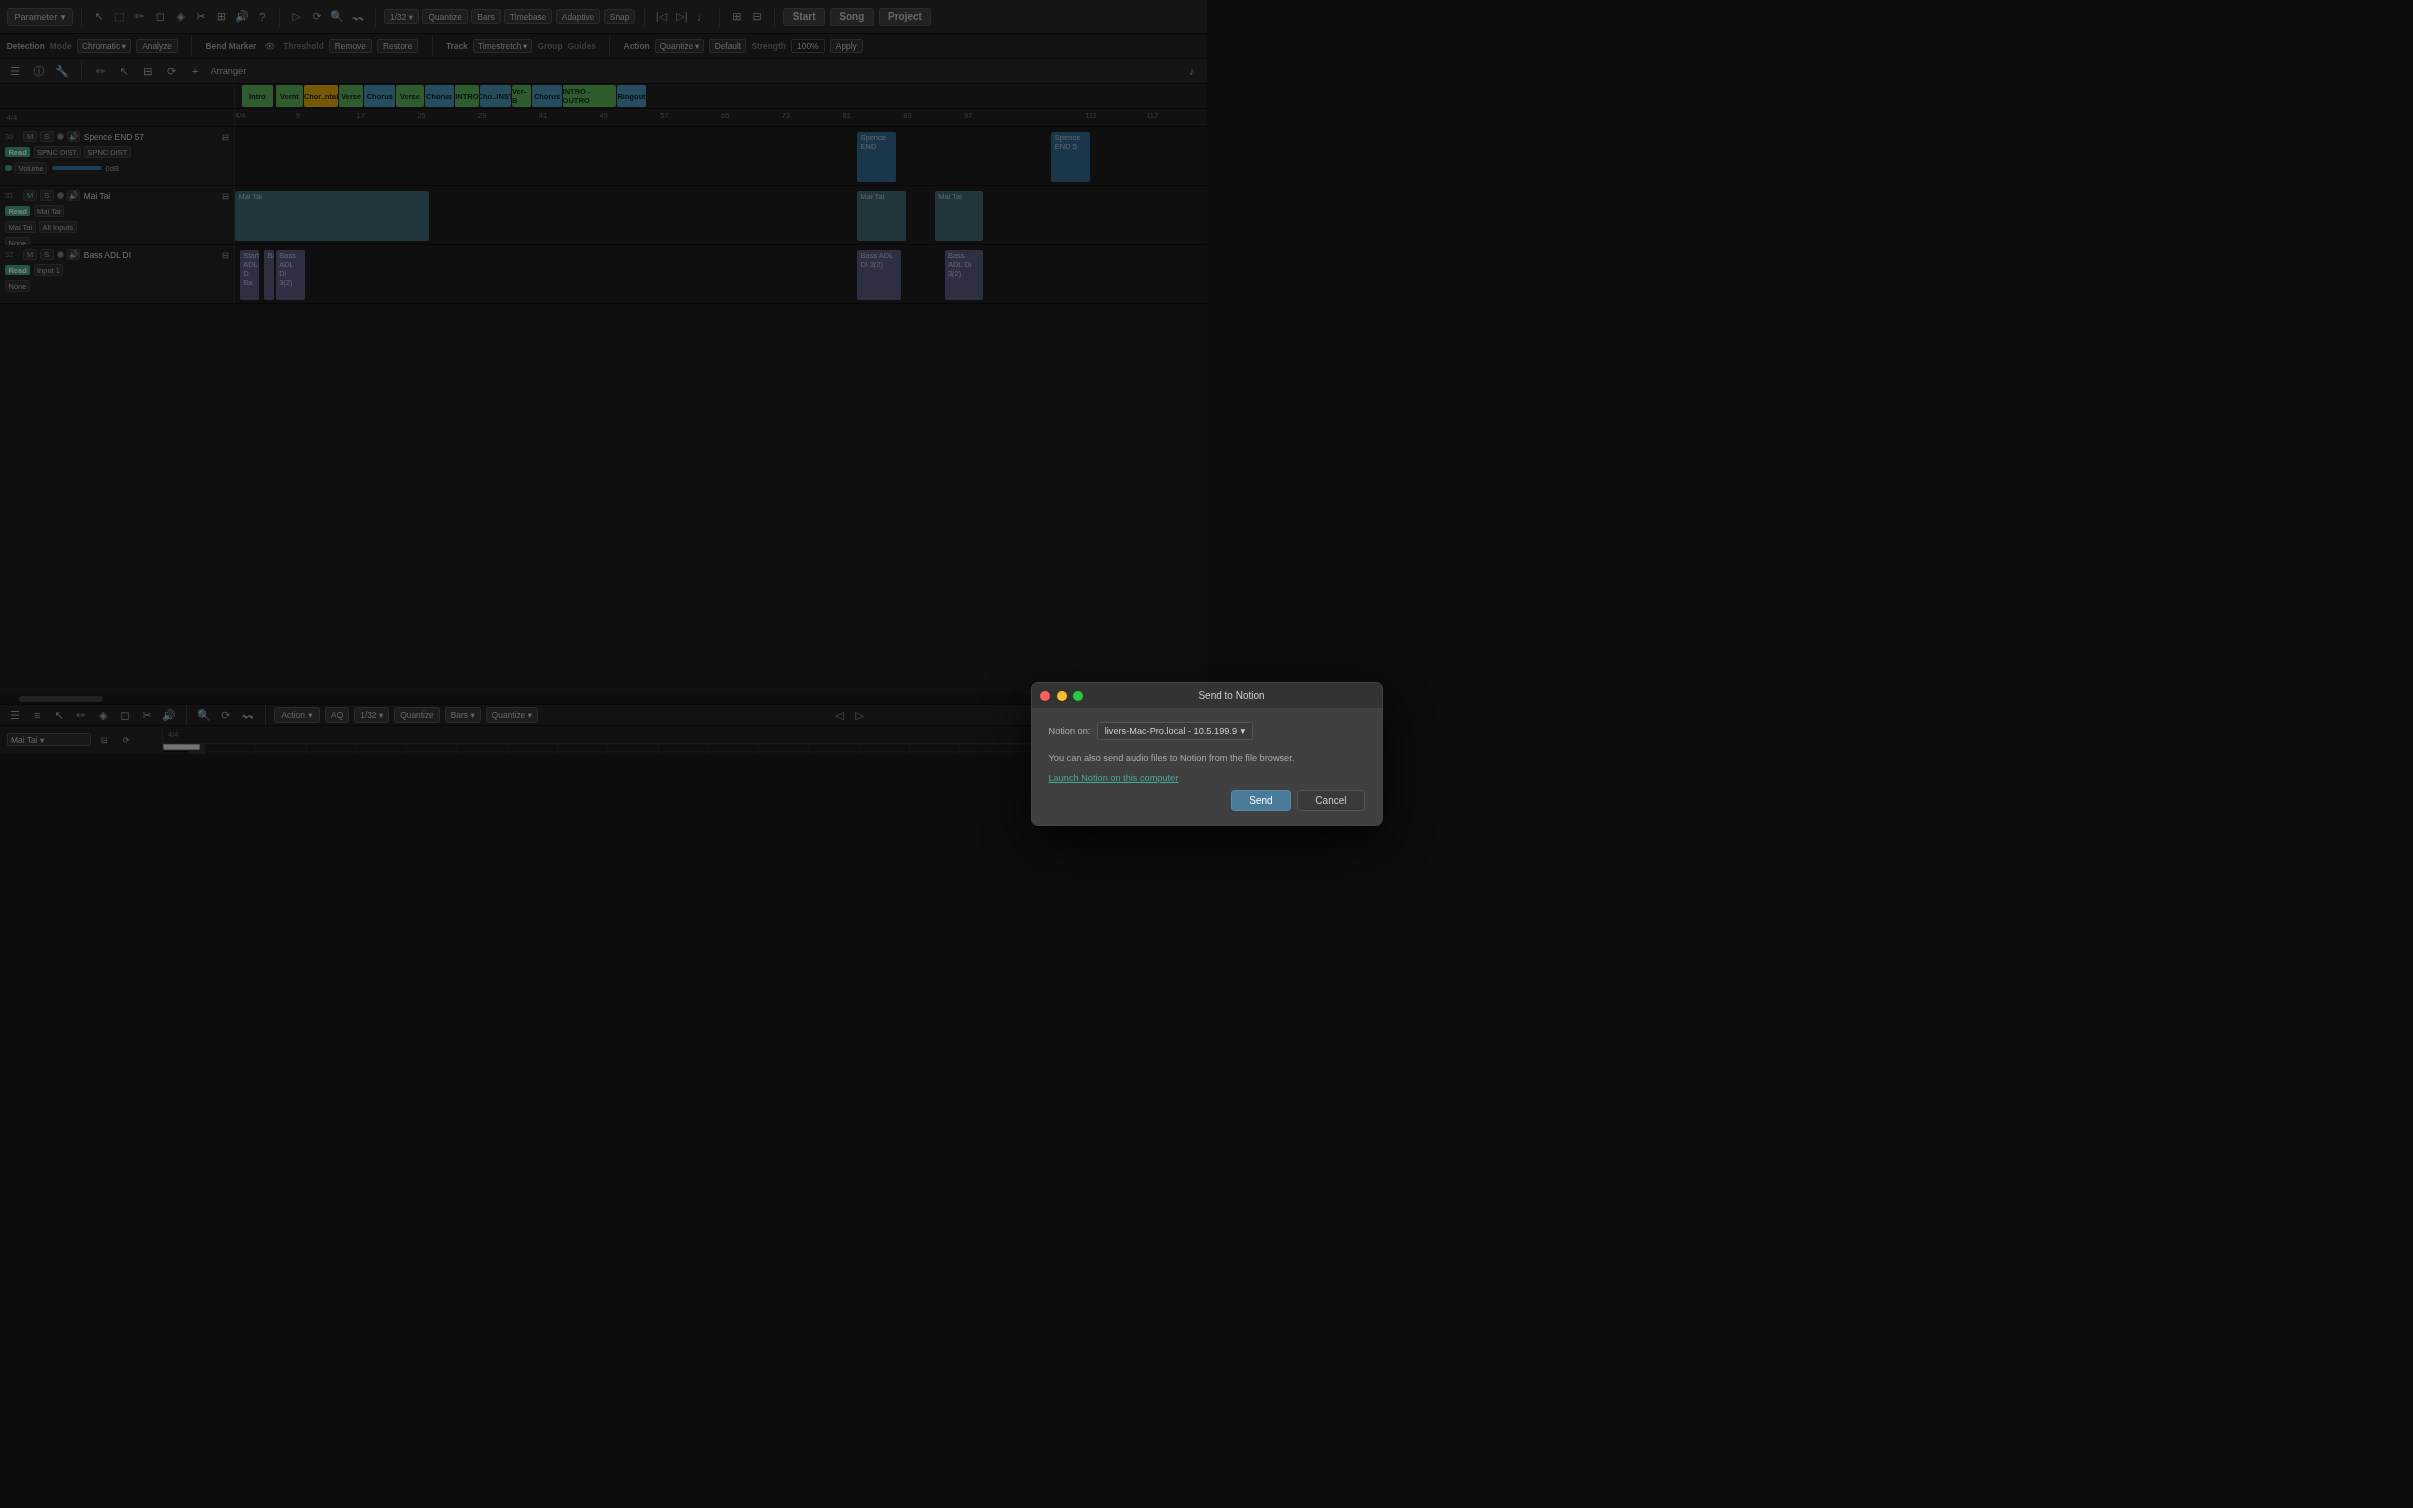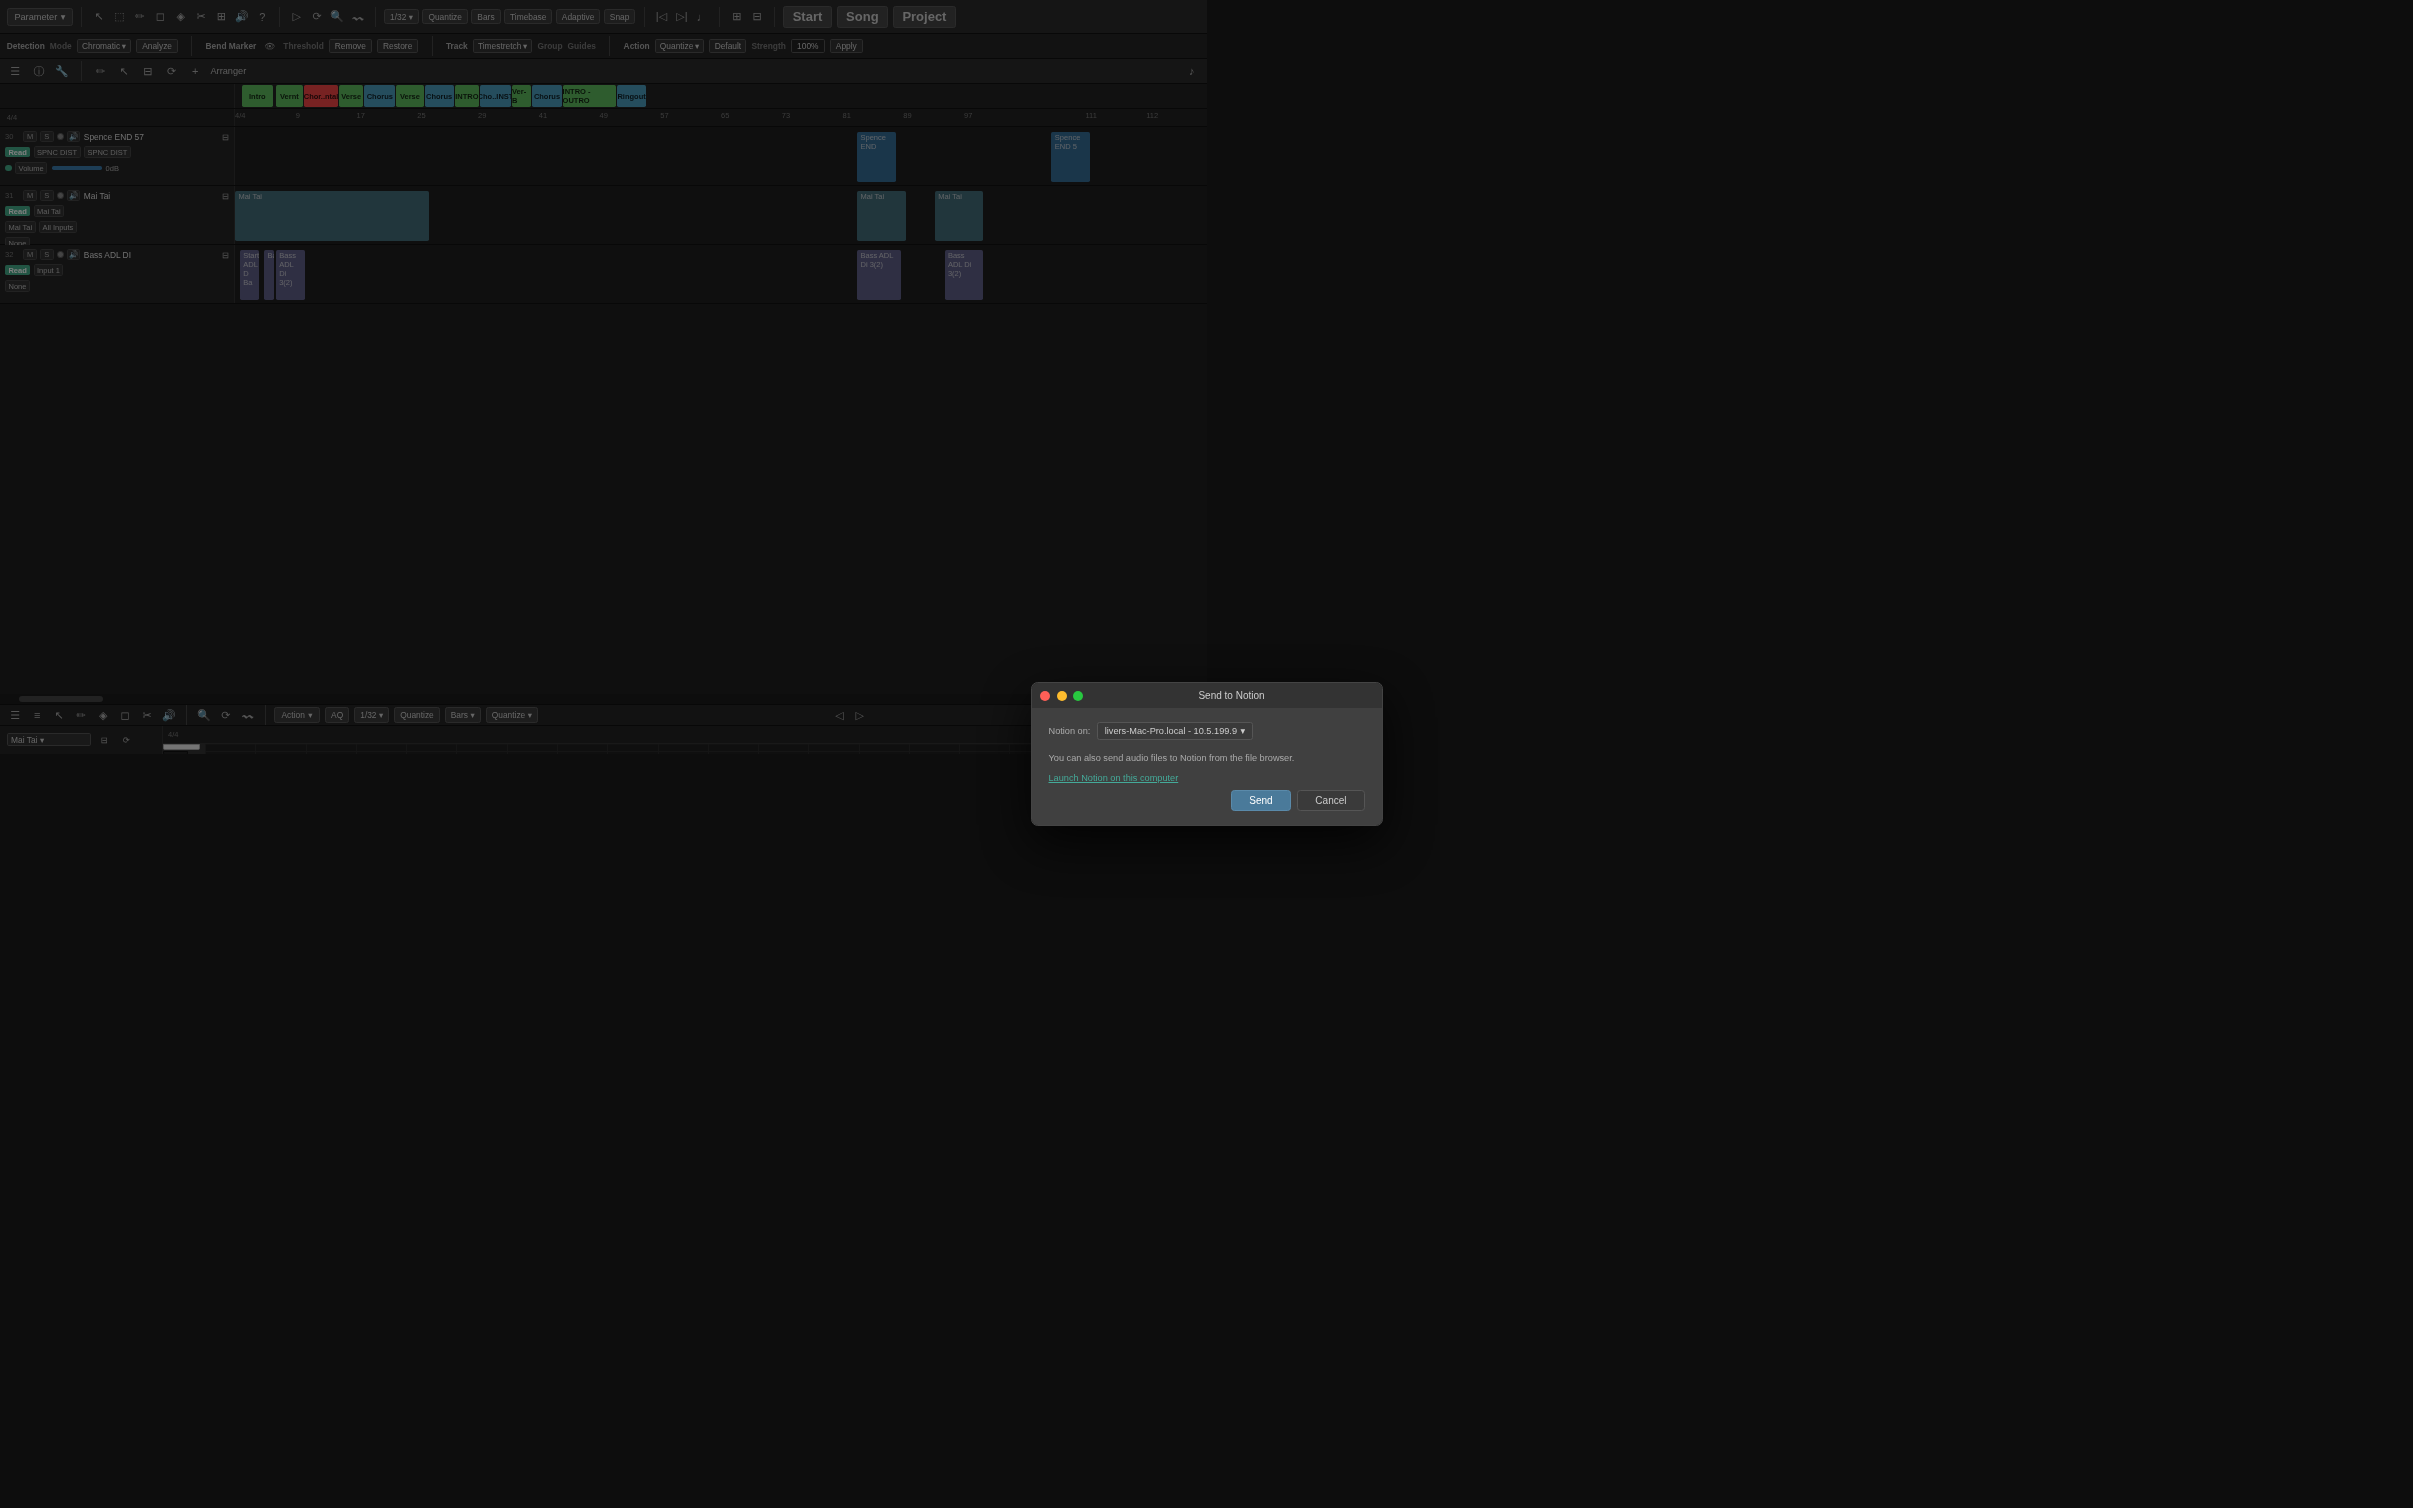--- a/index.html
+++ b/index.html
@@ -67,21 +67,21 @@
       display: flex;
       align-items: center;
       gap: 2.5px;
     }
     .transport-btn {
       background: #444;
       border: 0.8px solid #555;
       border-radius: 2.5px;
       color: #ccc;
       padding: 2.5px 8.4px;
-      font-size: 13px;
+      font-size: 10px;
       font-weight: bold;
       cursor: pointer;
     }
 
     
     .second-toolbar {
       height: 25px;
       background: #252525;
       border-bottom: 0.8px solid #111;
       display: flex;
@@ -886,21 +886,21 @@
       <span class="toolbar-icon">+</span>
       <span class="arranger-title">Arranger</span>
       <span class="toolbar-icon" style="margin-left:auto">♪</span>
     </div>
 
     <div class="arranger-segments-row">
       <div class="seg-left-pad"></div>
       <div class="segments-area" id="segments-area">
       <div class="arr-seg" style="left: 0.7%; width: 3.2%; background: rgb(92, 184, 92);">Intro</div>
           <div class="arr-seg" style="left: 4.2%; width: 2.8%; background: rgb(92, 184, 92);">Vernt</div>
-          <div class="arr-seg" style="left: 7.1%; width: 3.5%; background: #ef4444;">Chor..ntal</div>
+          <div class="arr-seg" style="left: 7.1%; width: 3.5%; background: #eab308;">Chor..ntal</div>
           <div class="arr-seg" style="left: 10.7%; width: 2.5%; background: rgb(92, 184, 92);">Verse</div>
           <div class="arr-seg" style="left: 13.3%; width: 3.2%; background: rgb(74, 154, 186);">Chorus</div>
           <div class="arr-seg" style="left: 16.6%; width: 2.8%; background: rgb(92, 184, 92);">Verse</div>
           <div class="arr-seg" style="left: 19.5%; width: 3%; background: rgb(74, 154, 186);">Chorus</div>
           <div class="arr-seg" style="left: 22.6%; width: 2.5%; background: rgb(92, 184, 92);">INTRO</div>
           <div class="arr-seg" style="left: 25.2%; width: 3.2%; background: rgb(74, 154, 186);">Cho..INST</div>
           <div class="arr-seg" style="left: 28.5%; width: 2%; background: rgb(92, 184, 92);">Ver-B</div>
           <div class="arr-seg" style="left: 30.6%; width: 3%; background: rgb(74, 154, 186);">Chorus</div>
           <div class="arr-seg" style="left: 33.7%; width: 5.5%; background: rgb(92, 184, 92);">INTRO - OUTRO</div>
           <div class="arr-seg" style="left: 39.3%; width: 3%; background: rgb(74, 154, 186);">Ringout</div>

